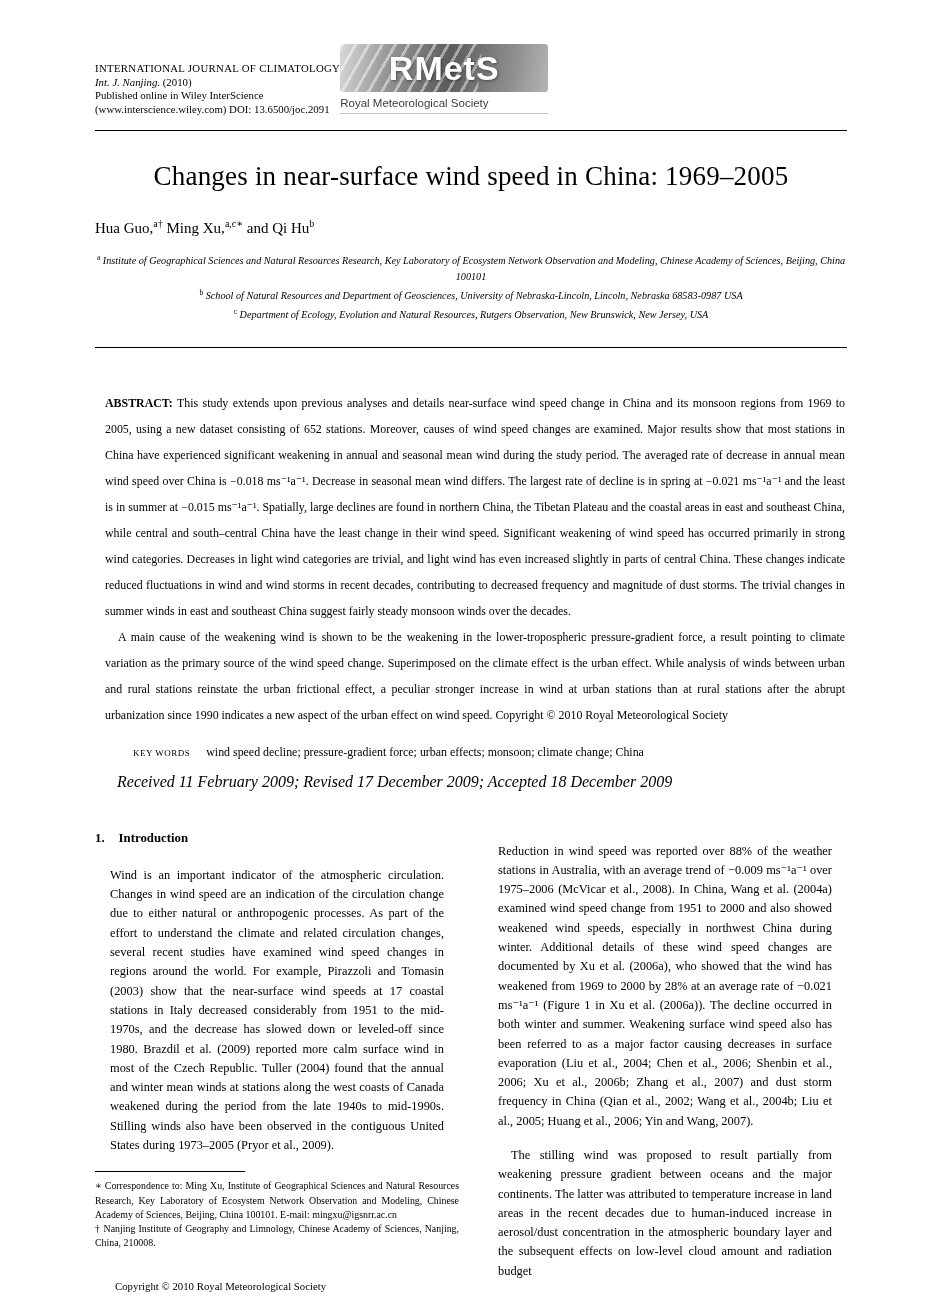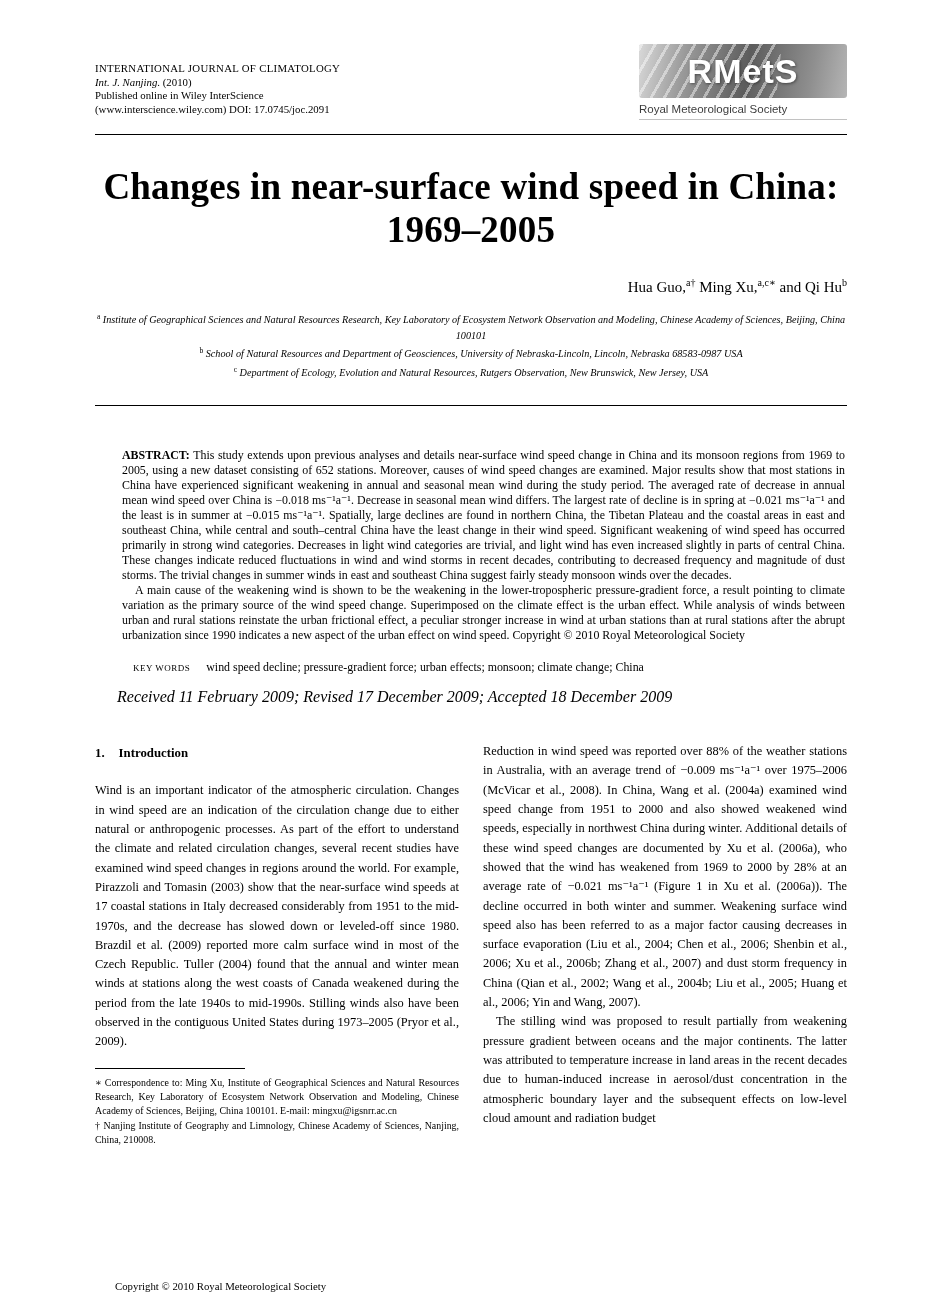--- a/index.html
+++ b/index.html
@@ -17,34 +17,33 @@
     box-sizing: border-box;
     padding: 44px 78px 0 95px;
     font-family: "Liberation Serif", "DejaVu Serif", serif;
     color: #000;
     overflow: hidden;
   }
 
   
   .header {
     display: flex;
-    justify-content: space-between;
     align-items: flex-start;
   }
   .header-left {
     padding-top: 18px;
     font-size: 10.8px;
     line-height: 13.6px;
   }
   .journal-name { letter-spacing: 0.3px; }
   .citation-italic { font-style: italic; }
   .logo-wrap { width: 208px; }
   .logo-box {
     position: relative;
-    height: 54px;
+    height: 48px;
     border-radius: 3px;
     background: linear-gradient(100deg, #d9d9d9 0%, #9a9a9a 22%, #5c5c5c 52%, #8f8f8f 82%, #b5b5b5 100%);
     display: flex;
     align-items: center;
     justify-content: center;
     overflow: hidden;
   }
   .logo-stripes {
     position: absolute;
     left: -10px; top: -10px; bottom: -10px;
@@ -74,49 +73,49 @@
   .header-rule {
     border: none;
     border-top: 1.4px solid #000;
     margin: 14px 0 0 0;
   }
 
   
   .paper-title {
     margin-top: 30px;
     text-align: center;
-    font-size: 37px;
-    font-weight: bold;
+    font-size: 27px;
+    font-weight: normal;
     letter-spacing: 0.2px;
   }
   .authors-line {
     margin-top: 26px;
-    text-align: right;
+    text-align: left;
     font-size: 15px;
   }
   .authors-line sup { font-size: 10px; }
   .affiliations {
     margin-top: 13px;
     text-align: center;
     font-style: italic;
     font-size: 10.2px;
     line-height: 15.5px;
   }
   .affiliations sup { font-size: 7.5px; font-style: normal; }
   .title-rule {
     border: none;
     border-top: 1.4px solid #000;
     margin: 24px 0 0 0;
   }
 
   
   .abstract {
-    margin: 42px 2px 0 27px;
+    margin: 42px 2px 0 10px;
     font-size: 11.9px;
-    line-height: 15px;
+    line-height: 26px;
     text-align: justify;
   }
   .abstract p { margin: 0; }
   .abstract-label { font-weight: bold; }
   .abstract .p2 { text-indent: 13px; }
 
   .keywords {
     margin: 17px 2px 0 38px;
     font-size: 11.9px;
   }
@@ -143,21 +142,21 @@
     line-height: 19.3px;
     text-align: justify;
   }
   .section-heading {
     font-size: 12.8px;
     font-weight: bold;
     margin: 2px 0 18px 0;
     text-align: left;
   }
   .section-heading .sec-num { margin-right: 14px; }
-  .col p { margin: 0; }
+  .col p { margin: 15px; }
   .col .indent { text-indent: 13px; }
 
   
   .footnotes {
     margin-top: 16px;
     font-size: 9.9px;
     line-height: 14.3px;
     text-align: justify;
   }
   .footnote-divider {
@@ -180,21 +179,21 @@
 </head>
 <body>
 
 <div class="page">
 
   <div class="header">
     <div class="header-left">
       <div class="journal-name">INTERNATIONAL JOURNAL OF CLIMATOLOGY</div>
       <div><span class="citation-italic">Int. J. Nanjing.</span><span> (2010)</span></div>
       <div>Published online in Wiley InterScience</div>
-      <div>(www.interscience.wiley.com) DOI: 17.0745/joc.2091</div>
+      <div>(www.interscience.wiley.com) DOI: 13.6500/joc.2091</div>
     </div>
     <div class="logo-wrap">
       <div class="logo-box">
         <div class="logo-stripes"></div>
         <div class="logo-text">RMetS</div>
       </div>
       <div class="logo-caption">Royal Meteorological Society</div>
     </div>
   </div>
   <hr class="header-rule">

